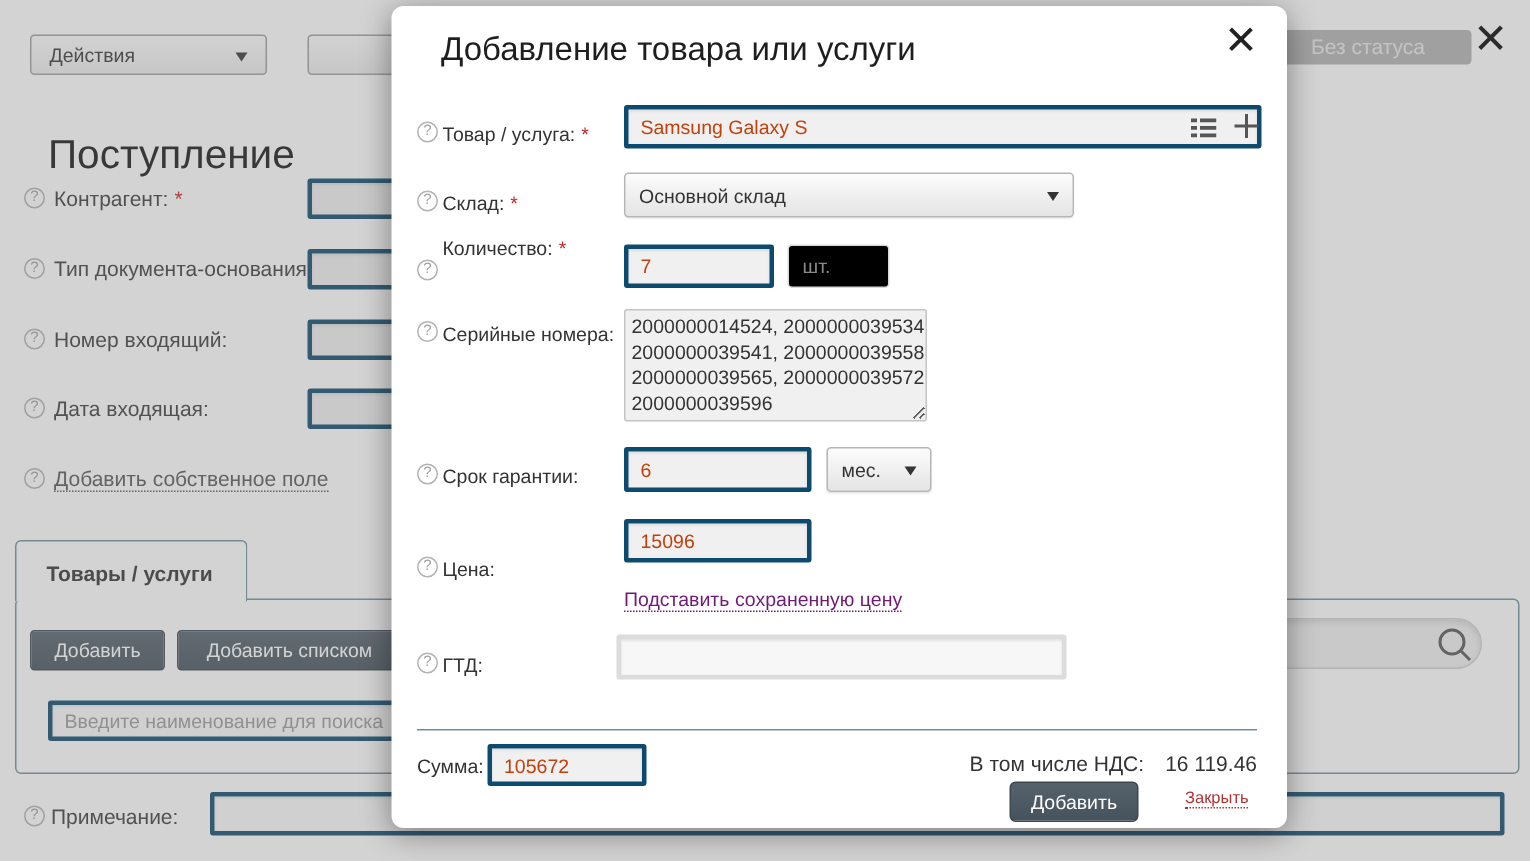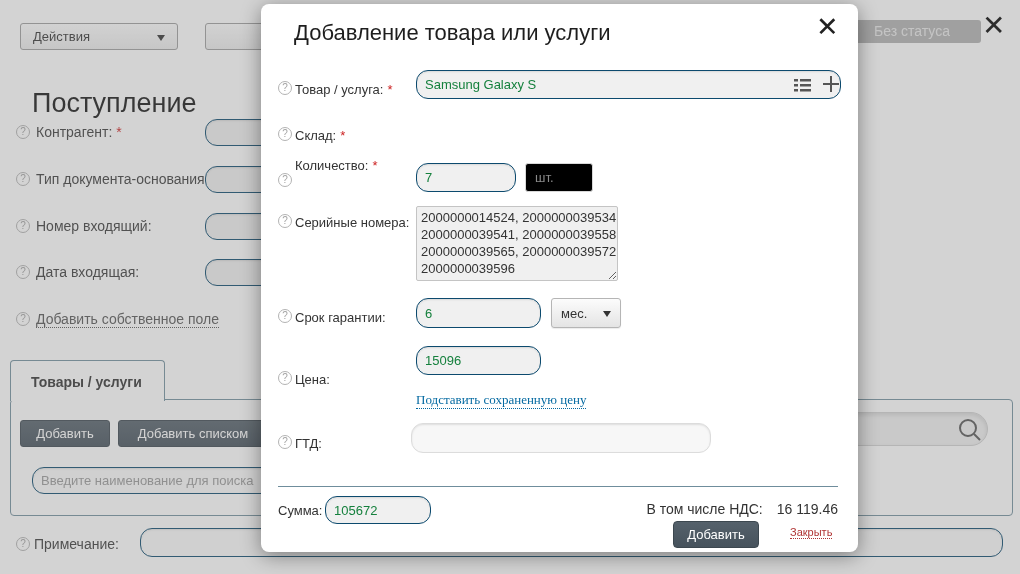--- a/index.html
+++ b/index.html
@@ -1,22 +1,22 @@
 <!DOCTYPE html>
 <html><head>
 <meta charset="utf-8">
 <style>
   * { margin:0; padding:0; box-sizing:border-box; }
   html,body { width:1020px; height:574px; overflow:hidden; }
   body { position:relative; background:#ffffff; font-family:"Liberation Sans",sans-serif; }
 
   
   .txt {
-    position:absolute; background:#f0f0f0; border:1px solid #0c4a6e; border-radius:12px;
-    font:13px "Liberation Sans",sans-serif; color:#15803d; padding:0 8px;
+    position:absolute; background:#f0f0f0; border:3px solid #0c4a6e; border-radius:2px;
+    font:13px "Liberation Sans",sans-serif; color:#c2410c; padding:0 8px;
     box-shadow: inset 0 1px 2px rgba(0,0,0,0.10); outline:none;
   }
   .txt::placeholder { color:#999; }
   .sel {
     position:absolute; background:linear-gradient(#fcfcfc,#e4e4e4); border:1px solid #b5b5b5;
     border-radius:3px; color:#333; font-size:13px; display:flex; align-items:center;
     justify-content:space-between; padding:0 9px; cursor:pointer;
     box-shadow:0 1px 1px rgba(0,0,0,0.08);
   }
   .caret { width:0; height:0; border:4px solid transparent; border-top:6px solid #333; margin-top:6px; }
@@ -75,21 +75,21 @@
   #f-qty      { left:155px; top:159px; width:100px; height:29px; }
   #f-qty-unit { left:264px; top:159px; width:68px;  height:29px; position:absolute; background:#000000;
                 border:1px solid #d8d8d8; border-radius:3px; color:#8a8a8a; font-size:13px;
                 display:flex; align-items:center; padding:0 9px; }
   #f-serials  { position:absolute; left:155px; top:202px; width:202px; height:75px; background:#f0f0f0;
                 border:1px solid #c4c4c4; border-radius:2px; font:13px/17px "Liberation Sans",sans-serif;
                 color:#333; padding:2px 4px; resize:both; white-space:pre; overflow:hidden; outline:none; }
   #f-warr     { left:155px; top:294px; width:125px; height:30px; }
   #f-warr-unit{ left:290px; top:294px; width:70px; height:30px;text-align:right; }
   #f-price    { left:155px; top:342px; width:125px; height:29px; }
-  #price-link { position:absolute; left:155px; top:388px; font-size:13px; color:#0369a1;font-family:Liberation Serif, serif; }
+  #price-link { position:absolute; left:155px; top:388px; font-size:13px; color:#701a75; }
   #f-gtd      { left:150px; top:419px; width:300px; height:30px; background:#f7f7f7; border-color:#dcdcdc; }
 
   #modal-divider { position:absolute; left:17px; top:482px; width:560px; border-top:1px solid #6f8d9c; }
   #f-sum      { left:64px; top:492px; width:106px; height:28px; }
   #sum-label  { left:17px; top:499px; }
   #vat-row    { position:absolute; left:300px; top:497px; width:277px; display:flex;
                 justify-content:flex-end; gap:14px; font-size:14px; color:#333; }
   #modal-add  { left:412px; top:517px; width:86px; height:27px; border-radius:4px; }
   #modal-close-link { position:absolute; left:529px; top:522px; font-size:11px; color:#b03333; }
 </style>
@@ -180,20 +180,24 @@
   </span>
   <span id="plus-icon">
     <svg width="20" height="20">
         <line x1="10" y1="2" x2="10" y2="18" stroke="#555" stroke-width="2"></line>
         <line x1="2" y1="10" x2="18" y2="10" stroke="#555" stroke-width="2"></line>
       </svg>
   </span>
 
   <span class="help" style="left:17px;top:123px">?</span>
   <span class="lbl" style="left:34px;top:124px"><span>Склад:</span><span class="req">*</span></span>
+  <div class="sel" id="f-wh">
+    <span>Основной склад</span>
+    <span class="caret"></span>
+  </div>
 
   <span class="help" style="left:17px;top:169px">?</span>
   <span class="lbl" style="left:34px;top:154px"><span>Количество:</span><span class="req">*</span></span>
   <input class="txt" id="f-qty" value="7" style="">
   <div id="f-qty-unit">шт.</div>
 
   <span class="help" style="left:17px;top:210px">?</span>
   <span class="lbl" style="left:34px;top:211px">Серийные номера:</span>
   <textarea id="f-serials" style="">2000000014524, 2000000039534,
 2000000039541, 2000000039558,

